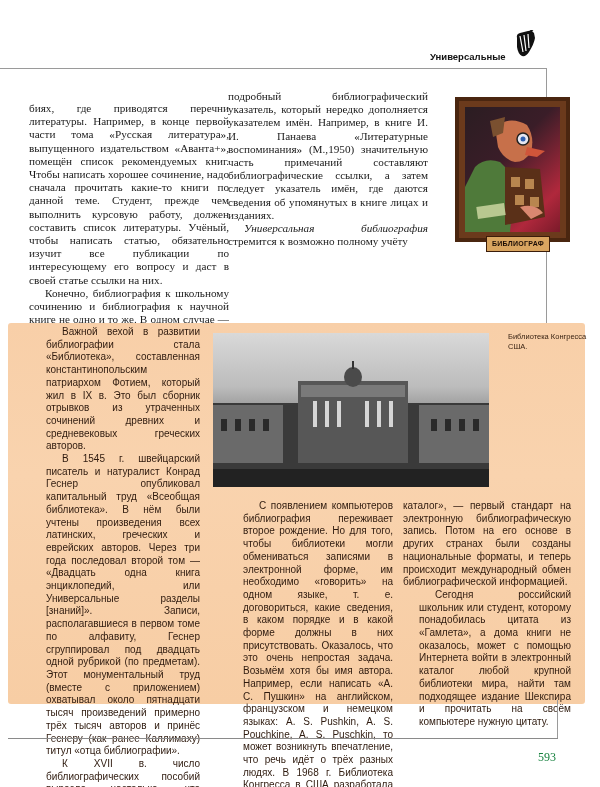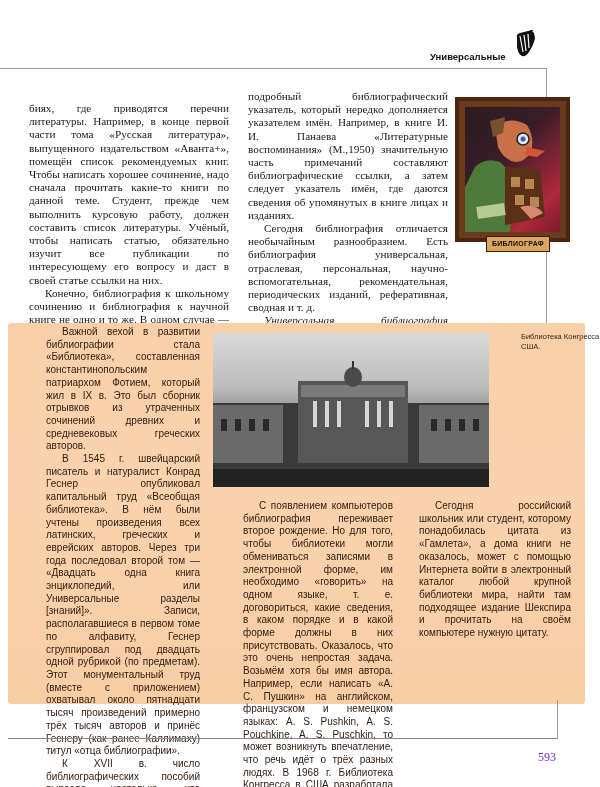--- a/index.html
+++ b/index.html
@@ -23,21 +23,21 @@
   .frame-bottom { left: 8px; top: 738px; width: 550px; height: 1px; background: #8a8a8a; }
 
   
   .col-text {
     font-family: "Liberation Serif", serif; font-size: 11.2px; line-height: 13.2px;
     text-align: justify; color: #1b1b1b;
   }
   .col-text p { margin: 0; }
   .col-text p.indent { text-indent: 16px; }
   .col1 { left: 29px; top: 90px; width: 200px; margin-top: 12px; }
-  .col2 { left: 248px; top: 90px; width: 200px; }
+  .col2 { left: 228px; top: 90px; width: 200px; }
   .italic-term { font-style: italic; }
 
   
   .portrait {
     left: 455px; top: 97px; width: 115px; height: 145px;
     background: #6b3a1c; border: 4px solid #4a2610; box-sizing: border-box;
   }
   .portrait-inner {
     position: absolute; left: 6px; top: 6px; right: 6px; bottom: 6px;
     background: linear-gradient(135deg, #2b1d22 0%, #3a1d28 40%, #b0283c 80%, #7a1a2a 100%);
@@ -65,26 +65,26 @@
   .sb-col2 { left: 227px; top: 500px; width: 166px; }
   .sb-col3 { left: 403px; top: 500px; width: 168px; }
 
   
   .photo {
     left: 213px; top: 333px; width: 276px; height: 154px;
     background: linear-gradient(180deg, #d9d9d9 0%, #bcbcbc 35%, #8c8c8c 55%, #4a4a4a 80%, #2a2a2a 100%);
     overflow: hidden;
   }
   .photo-caption {
-    left: 521px; top: 332px; width: 80px; font-family: "Liberation Sans", sans-serif;
+    left: 508px; top: 332px; width: 80px; font-family: "Liberation Sans", sans-serif;
     font-size: 7.5px; line-height: 9.5px; color: #3a2414;
   }
 
   .page-number {
-    left: 538px; top: 750px; font-family: "Liberation Serif", serif; font-size: 12px; color: #6d28d9;
+    left: 538px; top: 750px; font-family: "Liberation Serif", serif; font-size: 12px; color: #15803d;
   }
 </style>
 </head>
 <body>
 
 <div class="abs running-head">Универсальные</div>
 <div class="abs quill-icon">
   <svg width="22" height="28" viewBox="0 0 22 28">
     <path d="M3 8 Q2 4 6 3 L14 1 Q18 0 20 3 L21 8 Q20 14 15 22 Q12 27 8 26 Q4 24 3 17 Z" fill="#111"></path>
     <path d="M6 6 L9 22 M10 5 L12 21 M14 4 L15 18" stroke="#fff" stroke-width="1.2" fill="none"></path>
@@ -95,21 +95,20 @@
 <div class="abs frame-top"></div>
 <div class="abs frame-right"></div>
 
 <div class="abs col-text col1">
   <p>биях, где приводятся перечни литературы. Например, в конце первой части тома «Русская литература», выпущенного издательством «Аванта+», помещён список рекомендуемых книг. Чтобы написать хорошее сочинение, надо сначала прочитать какие-то книги по данной теме. Студент, прежде чем выполнить курсовую работу, должен составить список литературы. Учёный, чтобы написать статью, обязательно изучит все публикации по интересующему его вопросу и даст в своей статье ссылки на них.</p>
   <p class="indent">Конечно, библиография к школьному сочинению и библиография к научной книге не одно и то же. В одном случае — это простой список из нескольких названий, в другом —</p>
 </div>
 
 <div class="abs col-text col2">
   <p>подробный библиографический указатель, который нередко дополняется указателем имён. Например, в книге И. И. Панаева «Литературные воспоминания» (М.,1950) значительную часть примечаний составляют библиографические ссылки, а затем следует указатель имён, где даются сведения об упомянутых в книге лицах и изданиях.</p>
-  <p class="indent">Сегодня библиография отличается необычайным разнообразием. Есть библиография универсальная, отраслевая, персональная, научно-вспомогательная, рекомендательная, периодических изданий, реферативная, сводная и т. д.</p>
   <p class="indent"><span class="italic-term">Универсальная библиография</span><span> стремится к возможно полному учёту</span></p>
 </div>
 
 <div class="abs portrait">
   <div class="portrait-inner">
     <svg width="95" height="125" viewBox="0 0 95 125">
       <path d="M10 60 Q20 50 35 55 L50 70 L45 125 L0 125 L0 80 Z" fill="#4f7a3a"></path>
       <path d="M30 20 Q45 8 62 18 Q70 30 66 45 Q60 55 50 55 Q38 52 33 40 Z" fill="#c7704a"></path>
       <path d="M25 14 L40 10 L38 26 L28 30 Z" fill="#7a5030"></path>
       <circle cx="58" cy="32" r="6" fill="#e6e6f0" stroke="#222" stroke-width="1.5"></circle>
@@ -165,19 +164,20 @@
     <rect x="0" y="136" width="276" height="18" fill="#222"></rect>
   </svg>
 </div>
 <div class="abs photo-caption">Библиотека Конгресса США.</div>
 
 <div class="abs sb-text sb-col2">
   <p class="indent">С появлением компьютеров библиография переживает второе рождение. Но для того, чтобы библиотеки могли обмениваться записями в электронной форме, им необходимо «говорить» на одном языке, т. е. договориться, какие сведения, в каком порядке и в какой форме должны в них присутствовать. Оказалось, что это очень непростая задача. Возьмём хотя бы имя автора. Например, если написать «А. С. Пушкин» на английском, французском и немецком языках: A. S. Pushkin, A. S. Pouchkine, A. S. Puschkin, то может возникнуть впечатление, что речь идёт о трёх разных людях. В 1968 г. Библиотека Конгресса в США разработала так называемый формат MARC (Machine Readable Catalog), что означает «машиночитаемый</p>
 </div>
 
 <div class="abs sb-text sb-col3">
+  <p>каталог», — первый стандарт на электронную библиографическую запись. Потом на его основе в других странах были созданы национальные форматы, и теперь происходит международный обмен библиографической информацией.</p>
   <p class="indent">Сегодня российский школьник или студент, которому понадобилась цитата из «Гамлета», а дома книги не оказалось, может с помощью Интернета войти в электронный каталог любой крупной библиотеки мира, найти там подходящее издание Шекспира и прочитать на своём компьютере нужную цитату.</p>
 </div>
 
 <div class="abs frame-right-low"></div>
 <div class="abs frame-bottom"></div>
 
 <div class="abs page-number">593</div>
 
 </body></html>

